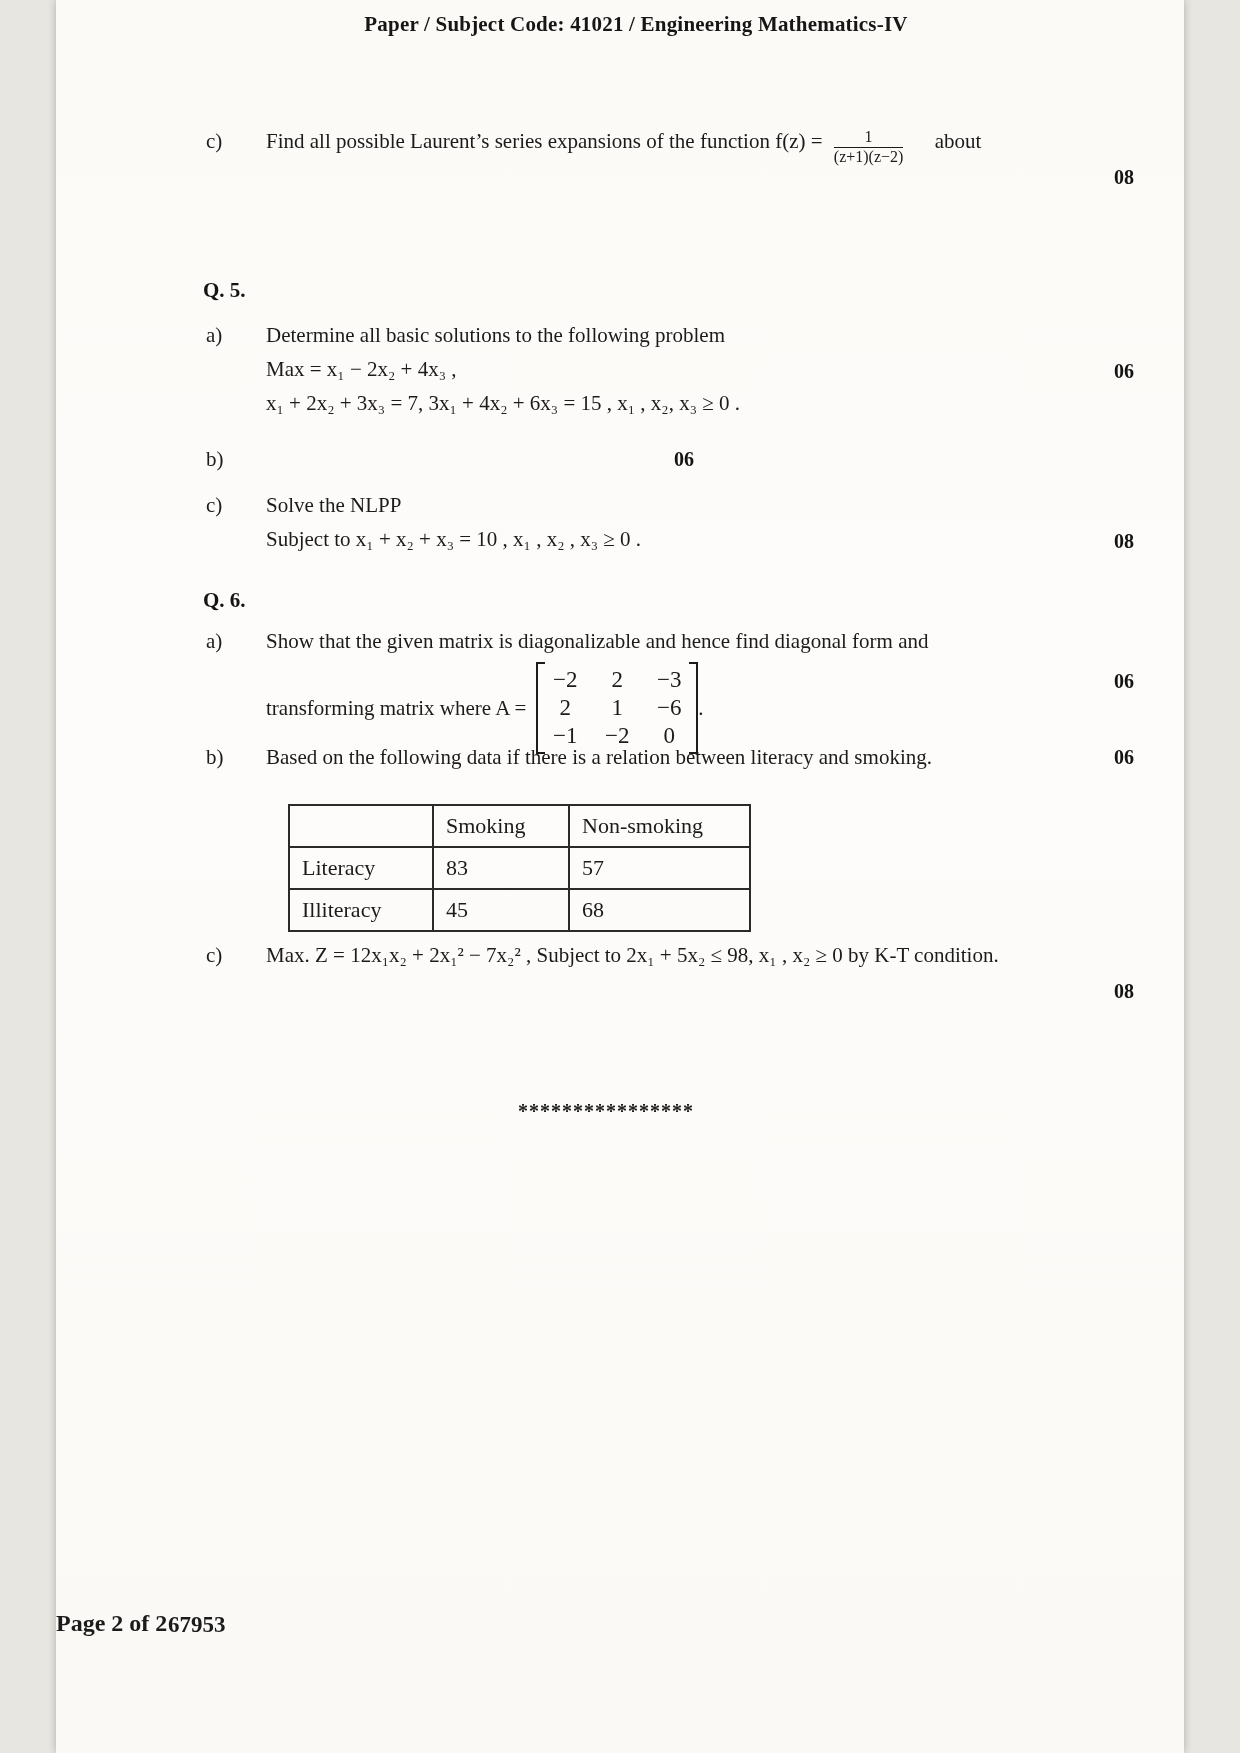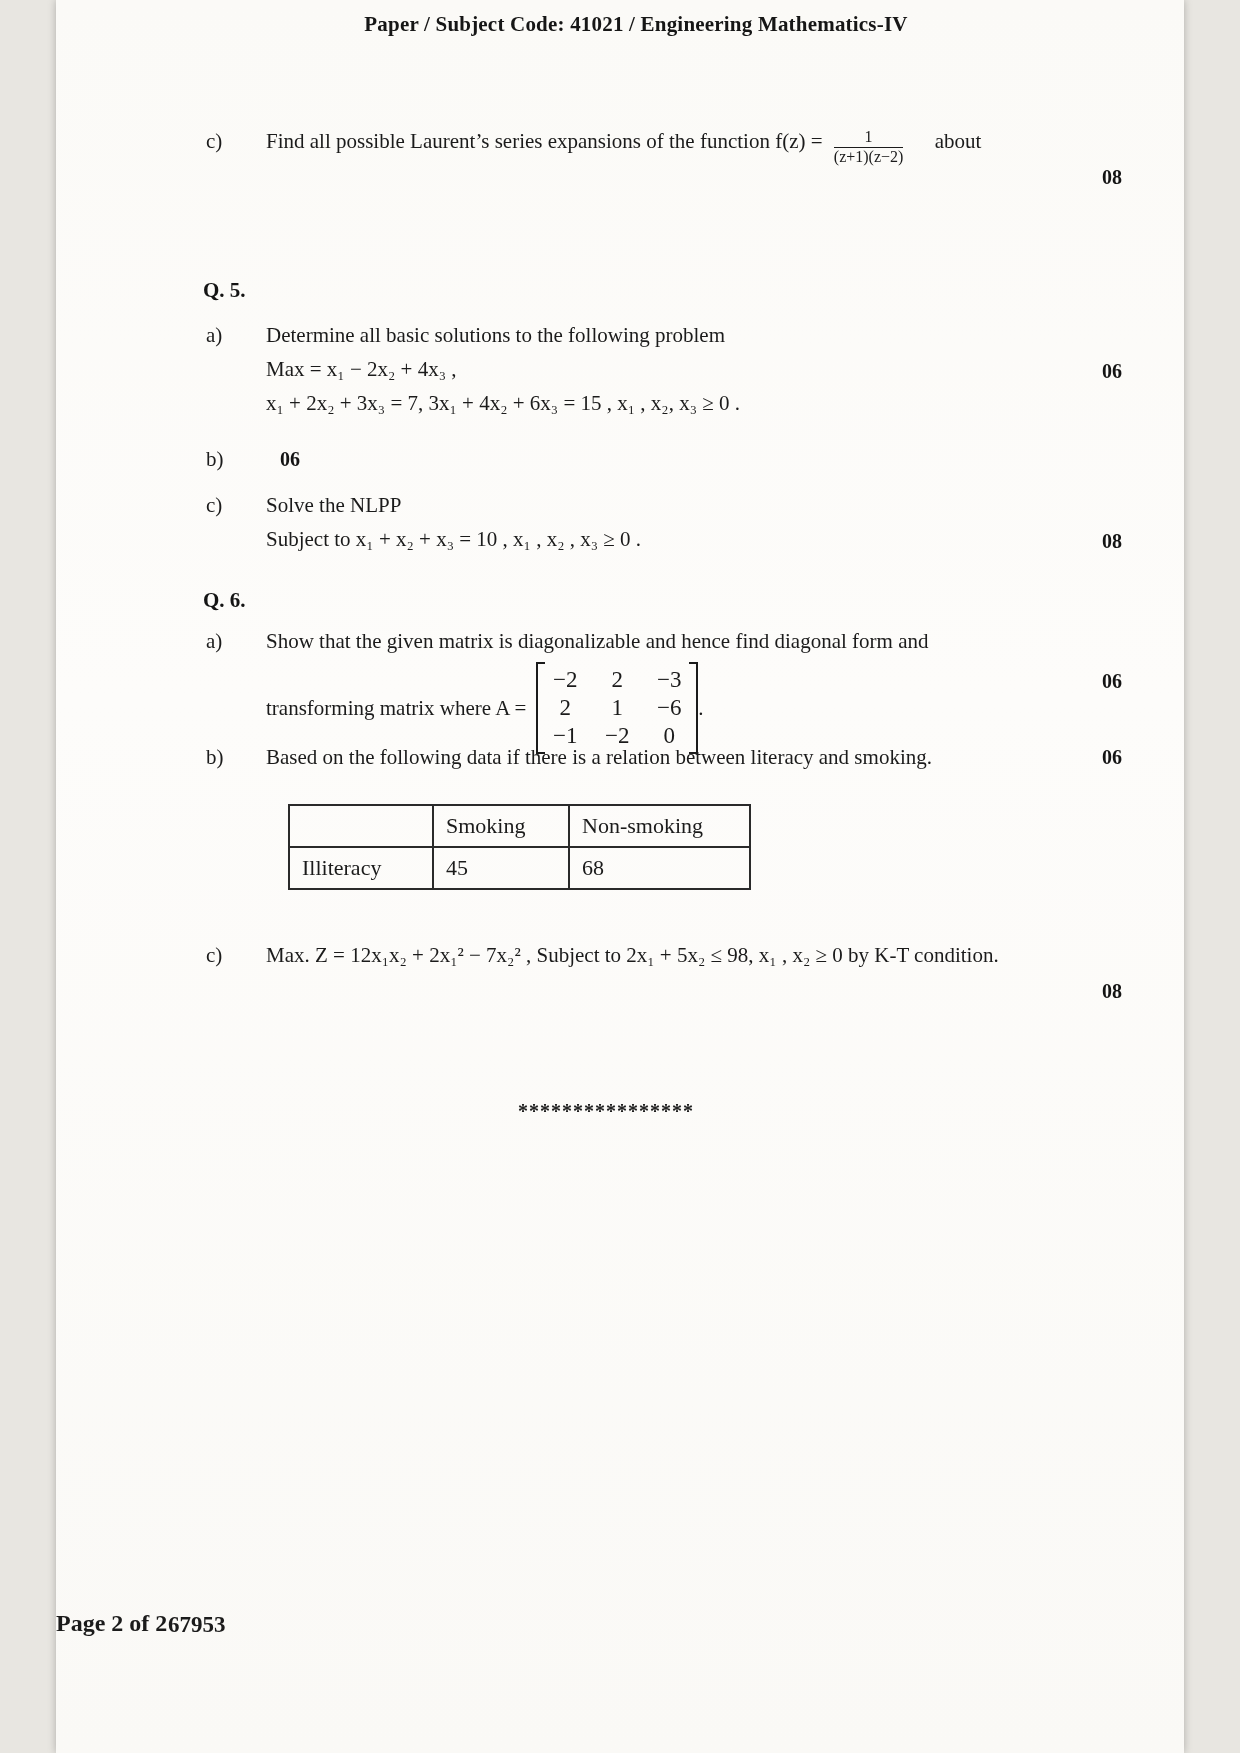--- a/index.html
+++ b/index.html
@@ -24,21 +24,21 @@
     font-size:21px; line-height:34px;
   }
   .q-title {
     position:absolute; left:147px;
     font-weight:bold; font-size:21px; color:#141414;
   }
   .q-label { color:#1c1c1c; }
   .q-content p { margin:0; }
   .q-content .nowrap { white-space:nowrap; }
   .q-marks {
-    font-weight:bold; font-size:20px; text-align:left;
+    font-weight:bold; font-size:20px; text-align:center;
     padding-left:14px; color:#141414;
   }
   .marks-line2 { margin-top:36px; }
   .marks-line2b { margin-top:40px; }
   .frac {
     display:inline-block; vertical-align:-14px; text-align:center;
     line-height:1.05; margin:0 6px;
   }
   .frac .num { display:block; font-size:16px; padding:0 6px 1px 6px; border-bottom:1.6px solid #1b1b1b; }
   .frac .den { display:block; font-size:16px; padding-top:1px; }
@@ -157,20 +157,25 @@
     <div class="q-content">
       <p class="nowrap">Based on the following data if there is a relation between literacy and smoking.</p>
       <table class="data-table">
         <tbody>
             <tr>
           <th class="c0"></th>
           <th class="c1">Smoking</th>
           <th class="c2">Non-smoking</th>
         </tr>
         <tr>
+          <td>Literacy</td>
+          <td>83</td>
+          <td>57</td>
+        </tr>
+        <tr>
           <td>Illiteracy</td>
           <td>45</td>
           <td>68</td>
         </tr>
       </tbody>
         </table>
     </div>
     <div class="q-marks">06</div>
   </section>
 

